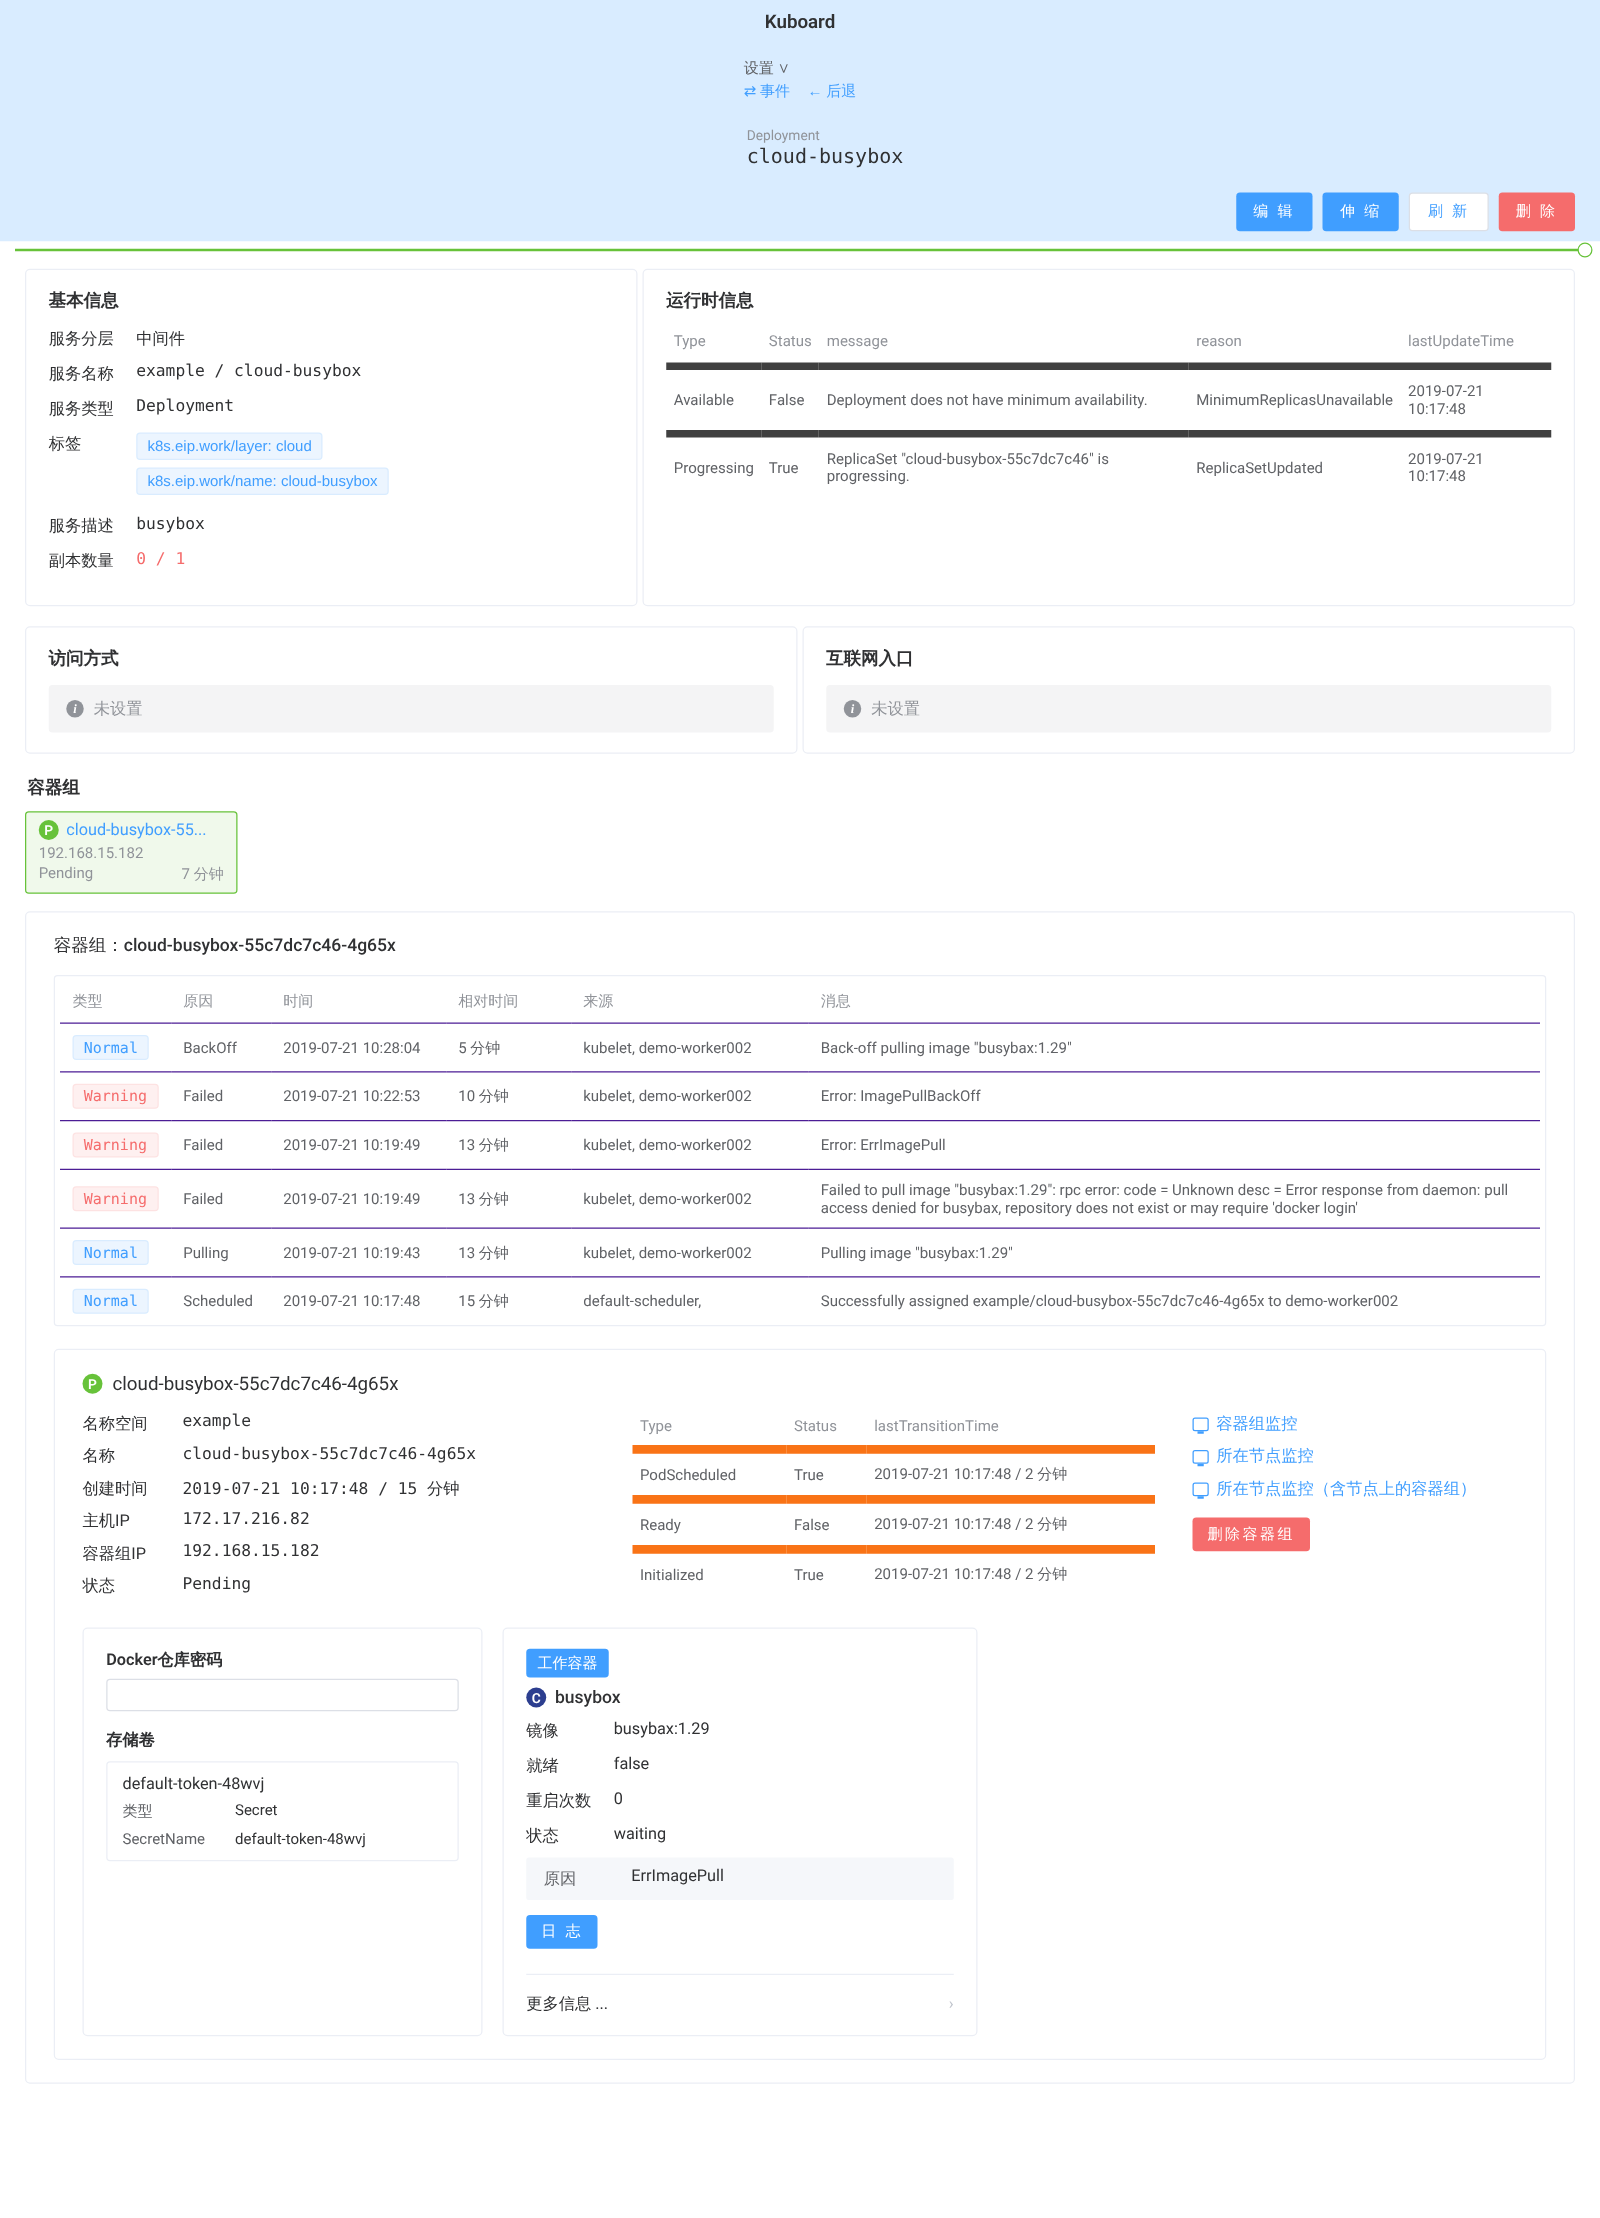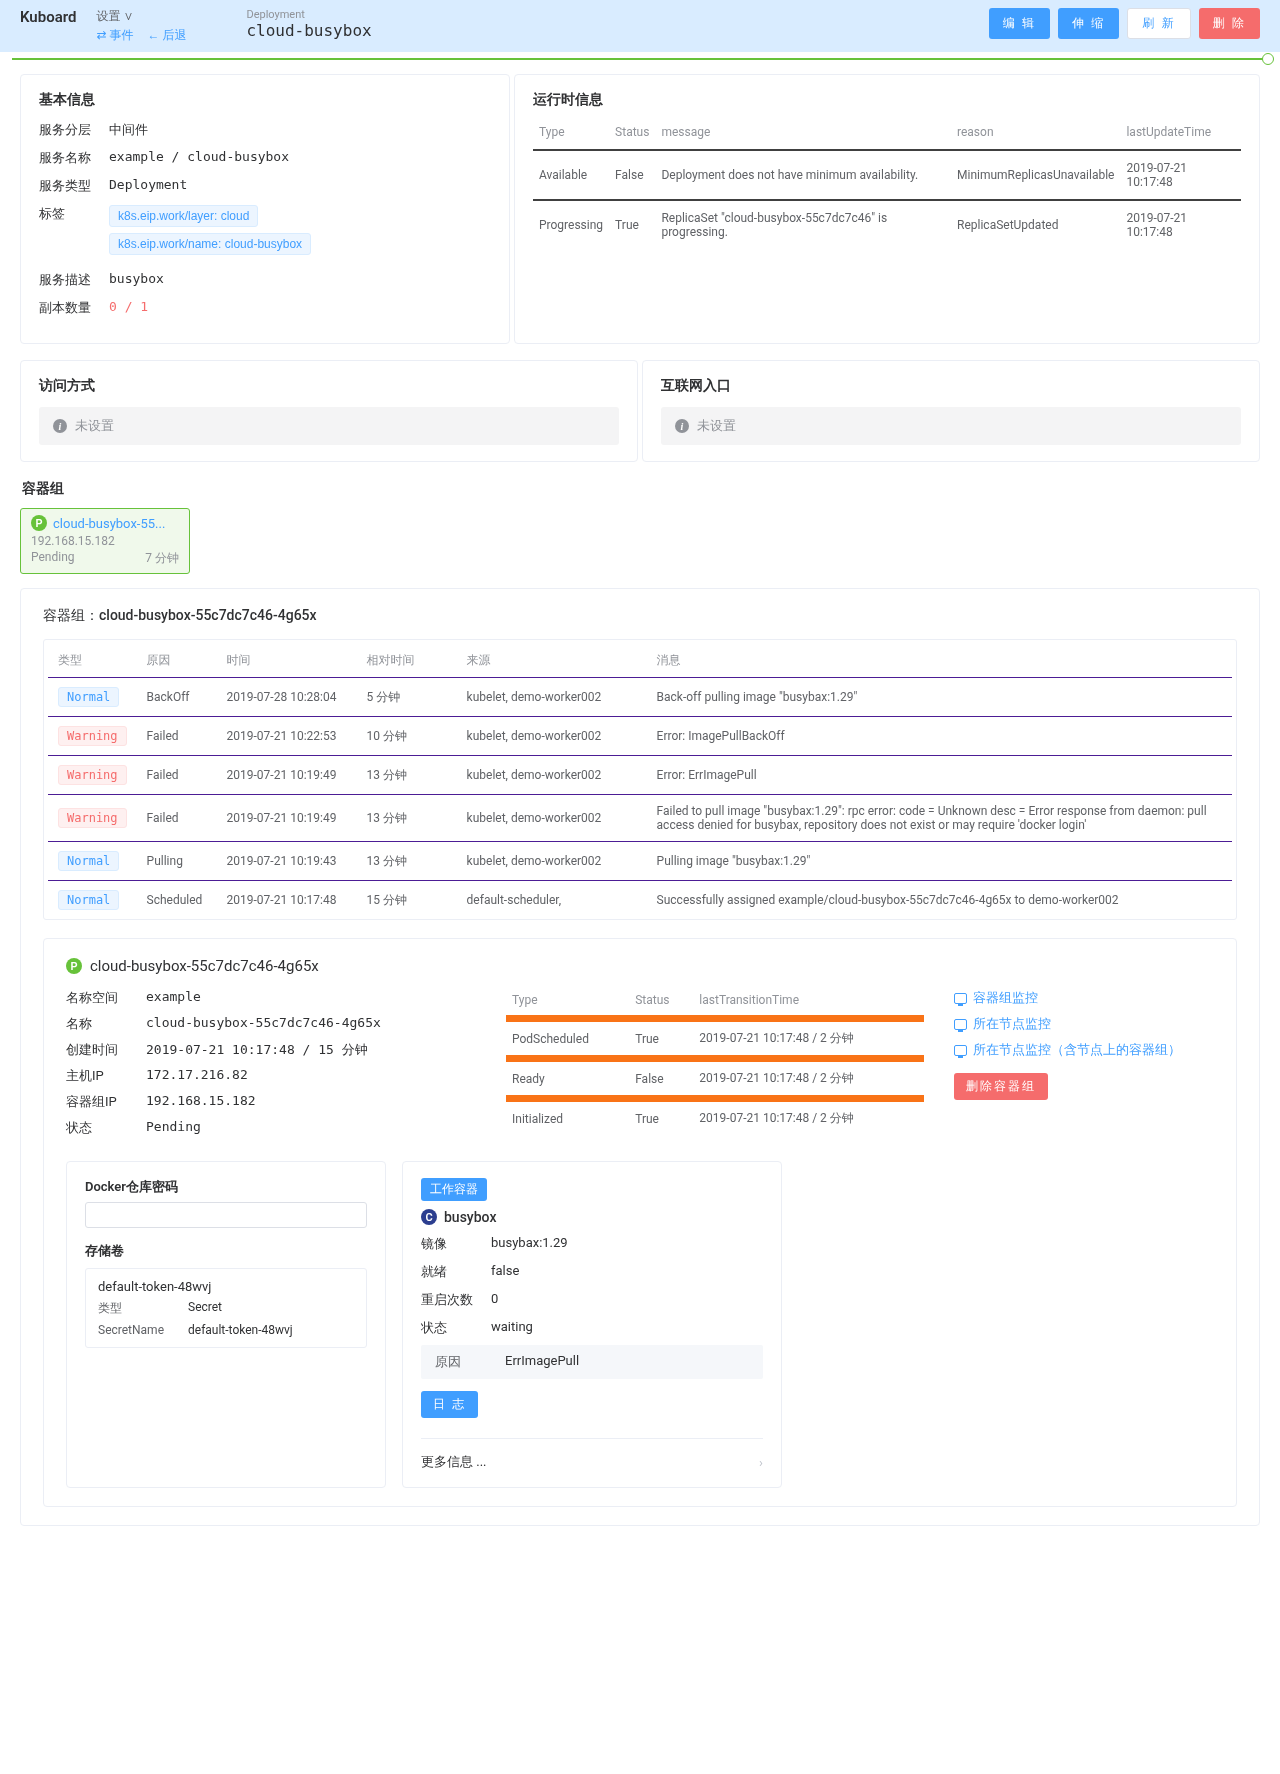--- a/index.html
+++ b/index.html
@@ -1,18 +1,18 @@
 <!DOCTYPE html>
 <html><head>
 <meta charset="utf-8">
 <style>
   * { box-sizing: border-box; margin: 0; padding: 0; }
   body { font-family: -apple-system, BlinkMacSystemFont, "Segoe UI", Roboto, "Helvetica Neue", Arial, sans-serif; font-size: 13px; color: #303133; background: #fff; }
   
-  .header { background: #d9ecff; padding: 8px 20px; display: flex; align-items: flex-start; gap: 20px; }
+  .header { background: #d9ecff; padding: 8px 20px; display: flex; align-items: center; gap: 20px; flex-direction: column; }
   .brand { font-weight: 600; font-size: 15px; color: #303133; }
   .header-mid { display: flex; flex-direction: column; gap: 2px; }
   .header-mid-top { display: flex; gap: 10px; align-items: center; font-size: 12px; color: #606266; }
   .header-mid-top .settings { cursor: pointer; }
   .header-mid-bot { display: flex; gap: 14px; align-items: center; font-size: 12px; color: #409eff; }
   .header-mid-bot span { cursor: pointer; }
   .header-deploy { display: flex; flex-direction: column; margin-left: 40px; }
   .header-deploy-label { font-size: 11px; color: #909399; }
   .header-deploy-name { font-size: 16px; font-weight: 500; color: #303133; font-family: Consolas, monospace; }
   .header-actions { margin-left: auto; display: flex; gap: 8px; }
@@ -34,21 +34,21 @@
   .basic { flex: 0 0 490px; }
   .kv { display: flex; margin-bottom: 10px; align-items: flex-start; }
   .kv-label { width: 70px; color: #303133; font-size: 13px; flex-shrink: 0; }
   .kv-val { font-family: Consolas, Menlo, monospace; font-size: 13px; }
   .kv-val.red { color: #f56c6c; }
   .tag { background: #ecf5ff; color: #409eff; border: 1px solid #d9ecff; border-radius: 3px; padding: 3px 8px; font-size: 12px; display: inline-block; margin-bottom: 6px; font-family: -apple-system, sans-serif; }
   
   .runtime { flex: 1; }
   .rt-table { width: 100%; border-collapse: collapse; }
   .rt-table th { text-align: left; font-size: 12px; color: #909399; font-weight: 400; padding: 4px 6px 10px 6px; }
-  .rt-table td { font-size: 12px; color: #606266; padding: 10px 6px; border-top: 2px solid #404040; vertical-align: middle; }
+  .rt-table td { font-size: 12px; color: #606266; padding: 10px 6px; border-top: 6px solid #404040; vertical-align: middle; }
   
   .notice { background: #f4f4f5; border-radius: 3px; padding: 10px 14px; color: #909399; display: flex; align-items: center; gap: 8px; font-size: 13px; }
   .notice-icon { width: 14px; height: 14px; border-radius: 50%; background: #909399; color: #fff; display: inline-flex; align-items: center; justify-content: center; font-size: 10px; font-weight: bold; font-style: italic; font-family: Georgia, serif; }
   
   .section-label { font-size: 14px; font-weight: 600; margin: 18px 2px 10px 2px; }
   
   .pod-card { border: 1px solid #67c23a; border-radius: 3px; padding: 6px 10px; width: 170px; background:#f0f9eb; }
   .pod-card-top { display: flex; align-items: center; gap: 6px; color: #409eff; font-size: 13px; }
   .badge-p { background: #67c23a; color: #fff; width: 16px; height: 16px; border-radius: 50%; display: inline-flex; align-items: center; justify-content: center; font-size: 11px; font-weight: 600; }
   .badge-c { background: #2c3e8f; color: #fff; width: 16px; height: 16px; border-radius: 50%; display: inline-flex; align-items: center; justify-content: center; font-size: 11px; font-weight: 600; }
@@ -237,21 +237,21 @@
         <th style="width:140px">时间</th>
         <th style="width:100px">相对时间</th>
         <th style="width:190px">来源</th>
         <th>消息</th>
       </tr>
           </thead>
       <tbody id="ev-body">
             <tr>
               <td><span class="ev-badge ev-normal">Normal</span></td>
               <td>BackOff</td>
-              <td>2019-07-28 10:28:04</td>
+              <td>2019-07-21 10:28:04</td>
               <td>5 分钟</td>
               <td>kubelet, demo-worker002</td>
               <td>Back-off pulling image "busybax:1.29"</td>
             </tr>
             <tr>
               <td><span class="ev-badge ev-warning">Warning</span></td>
               <td>Failed</td>
               <td>2019-07-21 10:22:53</td>
               <td>10 分钟</td>
               <td>kubelet, demo-worker002</td>

